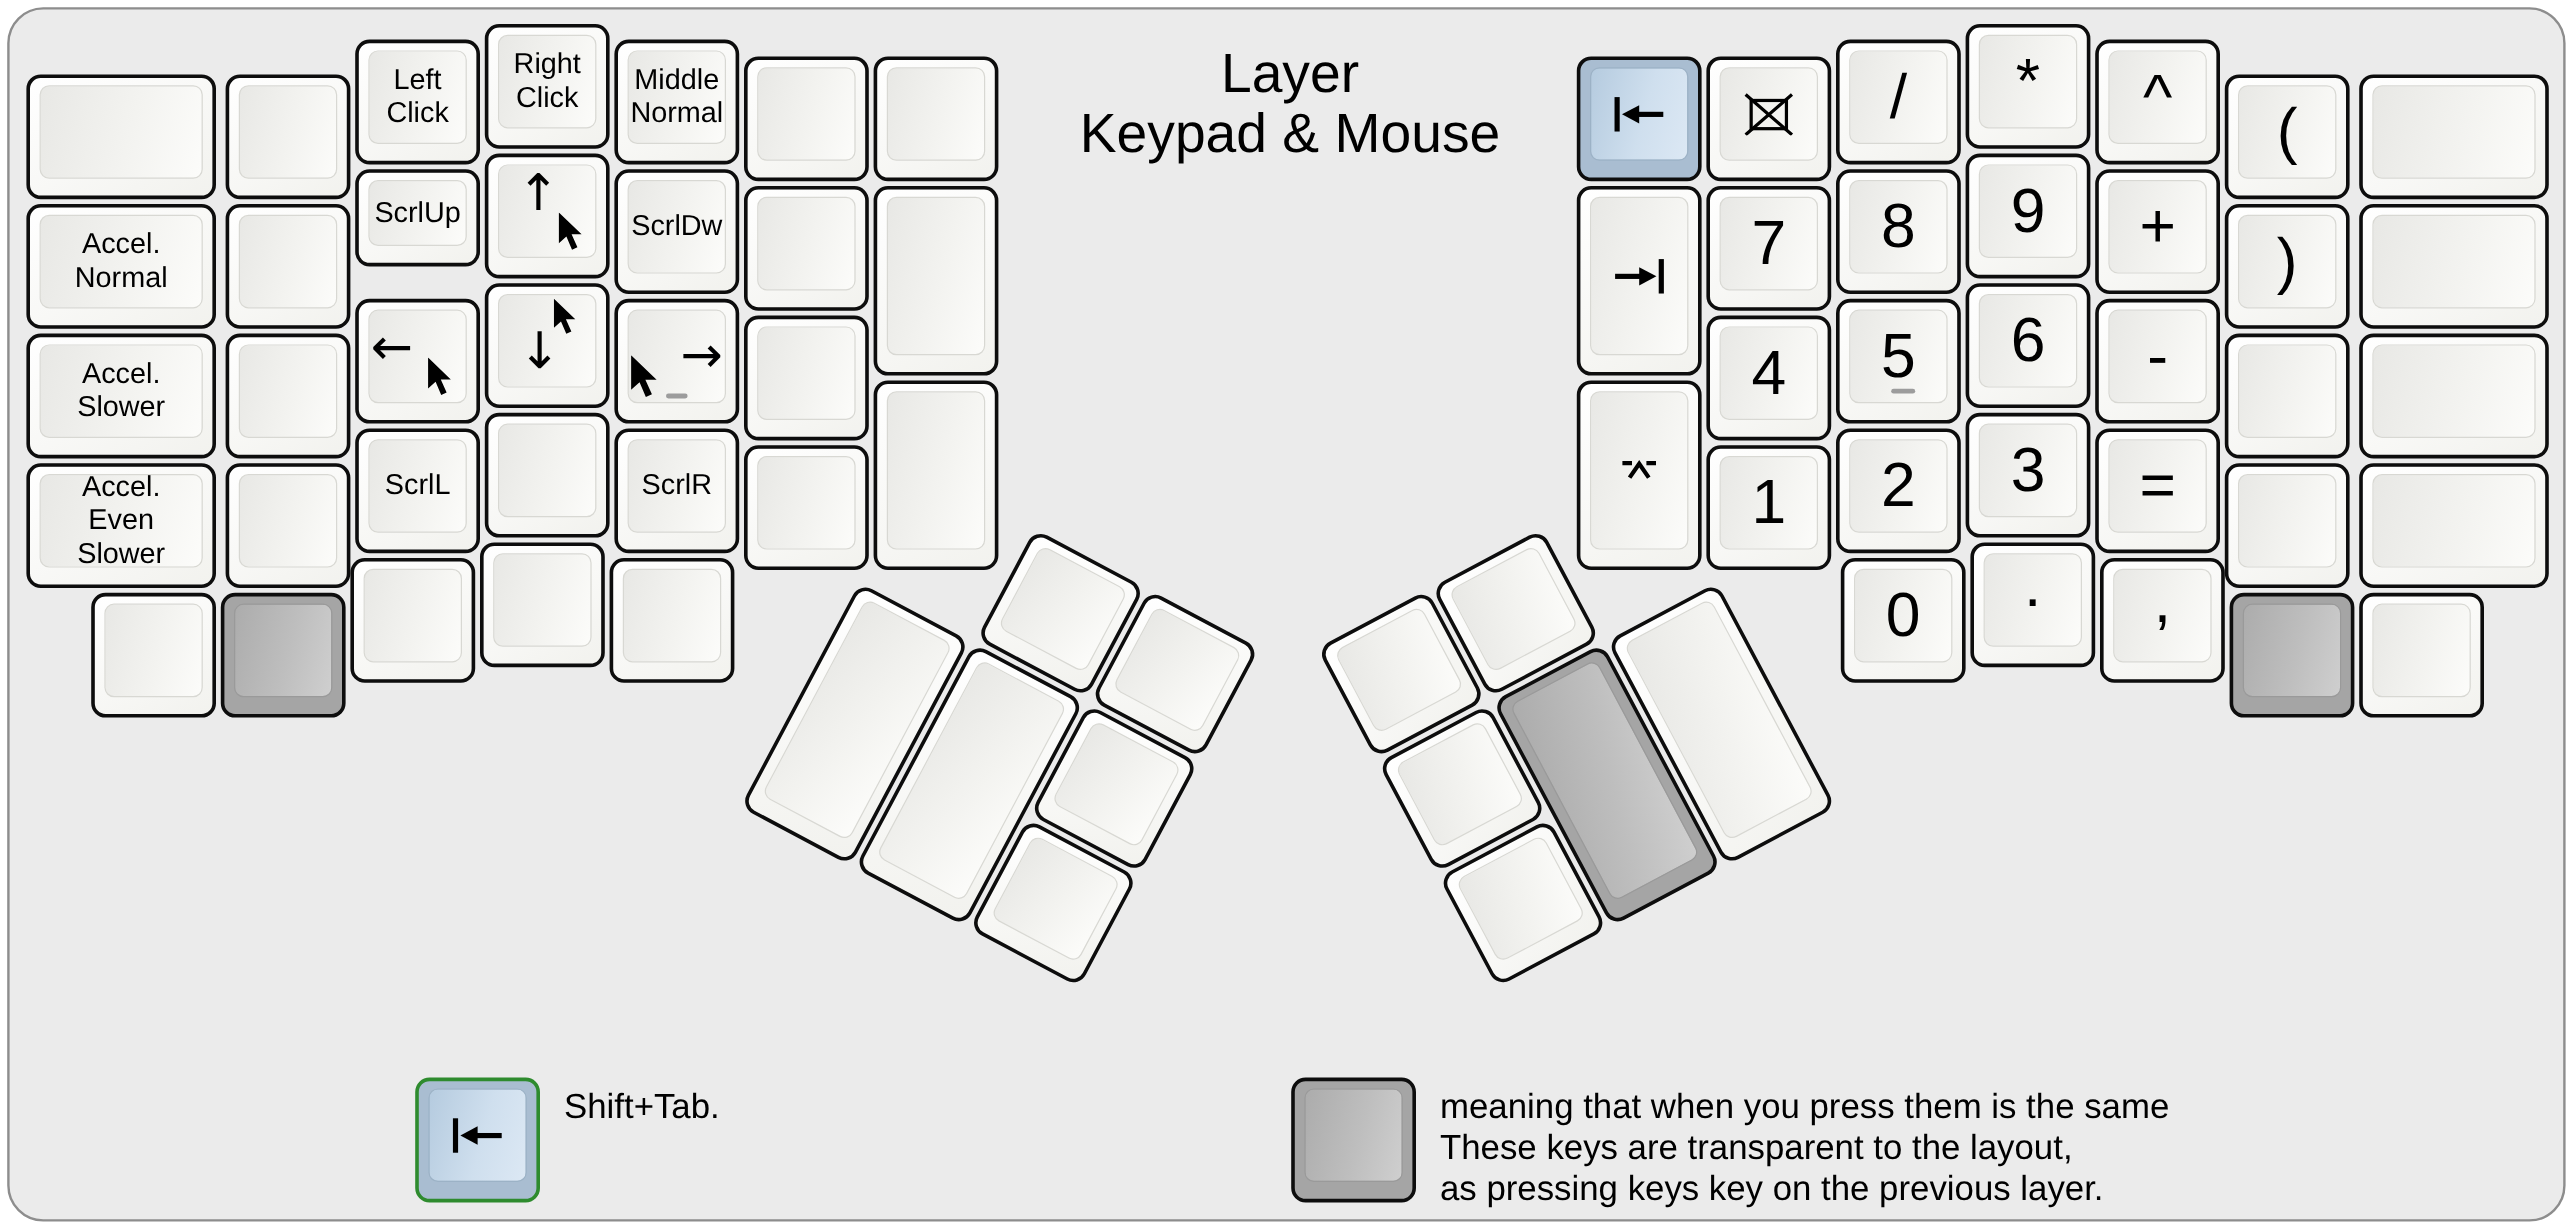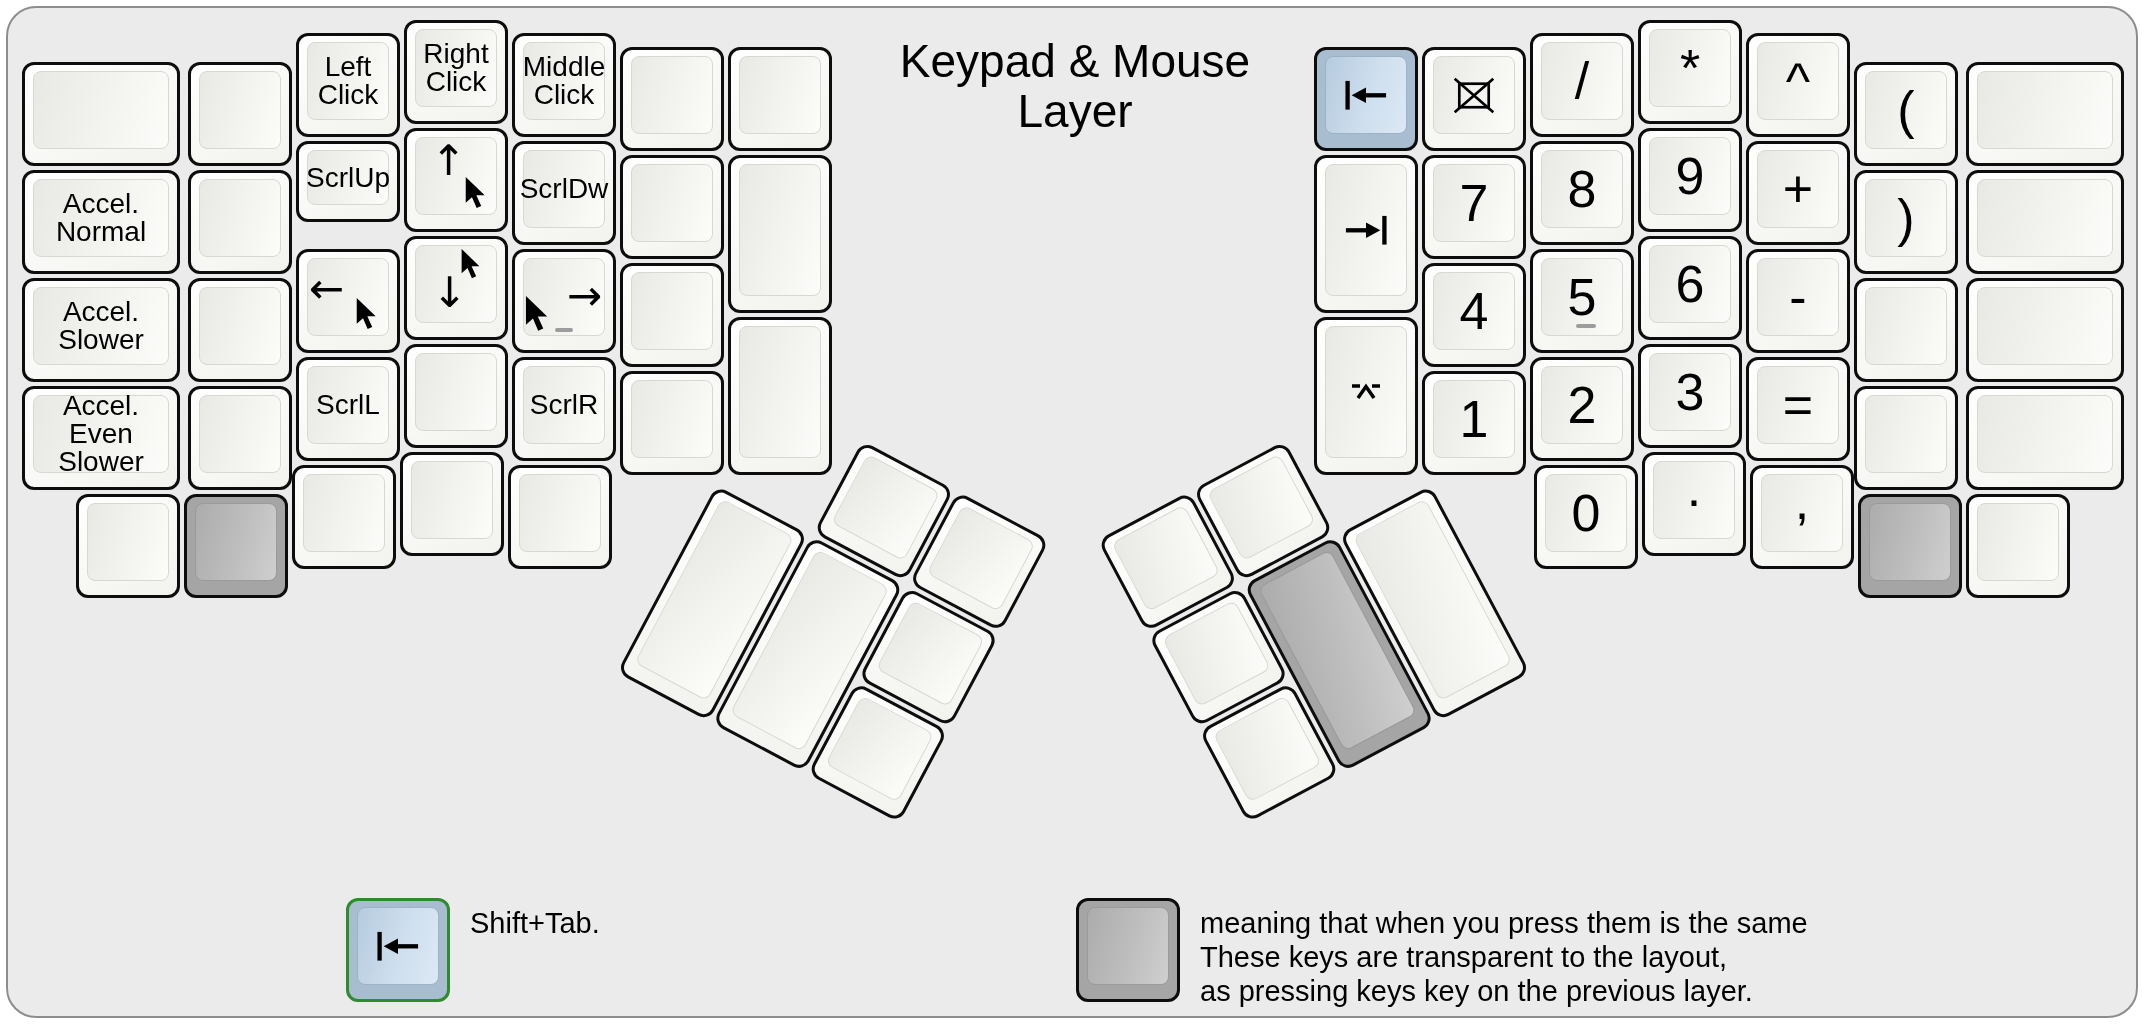--- a/index.html
+++ b/index.html
@@ -12,38 +12,38 @@
   .key{position:absolute;box-sizing:border-box;border:3px solid #0d0d0d;border-radius:12px;
        background:linear-gradient(150deg,#ffffff 0%,#f2f2ee 100%);}
   .key .cap{position:absolute;left:8px;right:8px;top:6px;bottom:14px;border-radius:8px;
        border:1.5px solid #d8d8d3;background:linear-gradient(105deg,#e8e8e5 0%,#f3f3f0 55%,#fcfcfa 100%);
        display:flex;align-items:center;justify-content:center;text-align:center;overflow:visible;}
   .key.blue{background:#a9bdd1;}
   .key.blue .cap{background:linear-gradient(105deg,#b5cbdf 0%,#cfdfee 55%,#dce8f4 100%);border-color:#9cb2c6;}
   .key.gray{background:#a5a5a5;}
   .key.gray .cap{background:linear-gradient(105deg,#acacac 0%,#bebebe 55%,#cfcfcf 100%);border-color:#9a9a9a;}
   .key.green-border{border-color:#2e8b2e;}
-  .lbl{font-size:28px;line-height:28px;color:#000;white-space:pre-line;}
+  .lbl{font-size:24px;line-height:28px;color:#000;white-space:pre-line;}
   .big{font-size:52px;line-height:1;color:#000;}
   .arrow{position:absolute;font-family:"DejaVu Sans",sans-serif;font-size:42px;line-height:1;color:#000;}
   .dash{position:absolute;width:18px;height:4px;border-radius:2px;background:#9c9c9c;}
   .csr{position:absolute;}
   .csr svg path{fill:#000;}
   .thumb{position:absolute;width:320px;height:320px;}
   .legend-text{position:absolute;font-size:29px;line-height:34px;color:#000;}
   .glyph-svg{display:block;}
 </style>
 </head>
 <body>
 
 <div id="stage">
   <div id="panel"></div>
   <div id="title">
+    <div>Layer</div>
     <div>Keypad &amp; Mouse</div>
-    <div>Layer</div>
   </div>
   <div id="board">
       <div class="key" style="left: 22px; top: 62px; width: 158px; height: 104px;">
         <div class="cap"></div>
       </div>
       <div class="key" style="left: 22px; top: 170px; width: 158px; height: 104px;">
         <div class="cap">
           <div class="lbl">Accel.
 Normal</div>
         </div>
@@ -121,21 +121,21 @@
             <path d="M1 0 L1 14.8 L4.6 11.6 L7.3 17.9 L9.9 16.7 L7.1 10.5 L11.9 10.5 Z"></path>
           </svg>
         </span>
       </div>
       <div class="key" style="left: 404px; top: 344px; width: 104px; height: 104px;">
         <div class="cap"></div>
       </div>
       <div class="key" style="left: 512px; top: 33px; width: 104px; height: 104px;">
         <div class="cap">
           <div class="lbl">Middle
-Click</div>
+Normal</div>
         </div>
       </div>
       <div class="key" style="left: 512px; top: 141px; width: 104px; height: 104px;">
         <div class="cap">
           <div class="lbl">ScrlDw</div>
         </div>
       </div>
       <div class="key" style="left: 512px; top: 249px; width: 104px; height: 104px;">
         <div class="cap"></div>
         <span class="arrow" style="left: 52px; top: 23px;">→</span>

